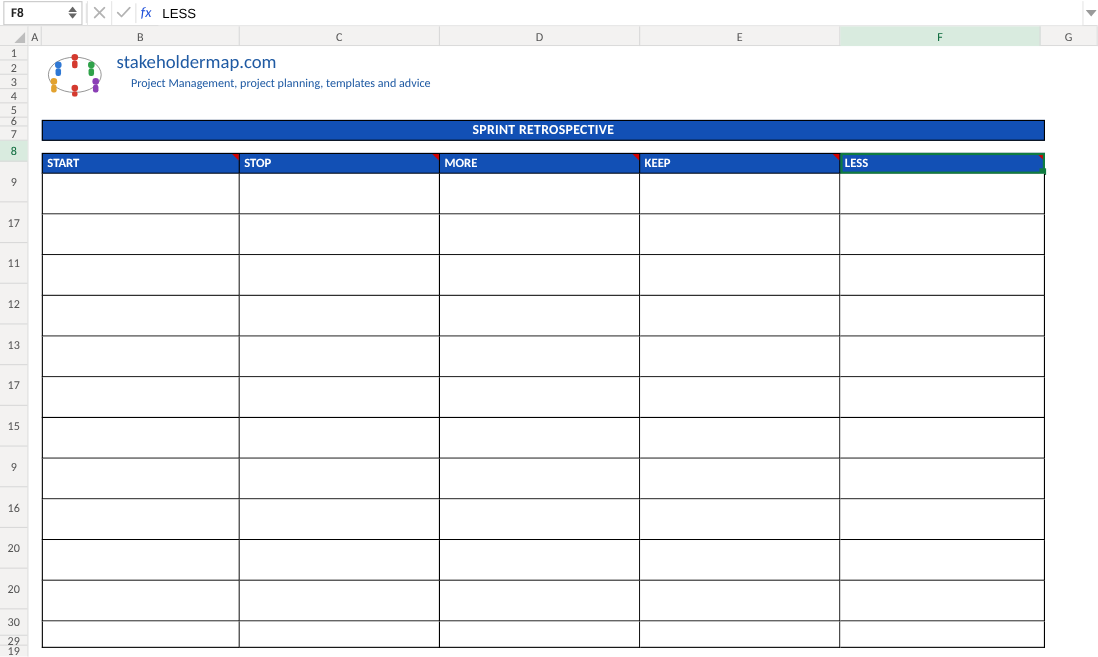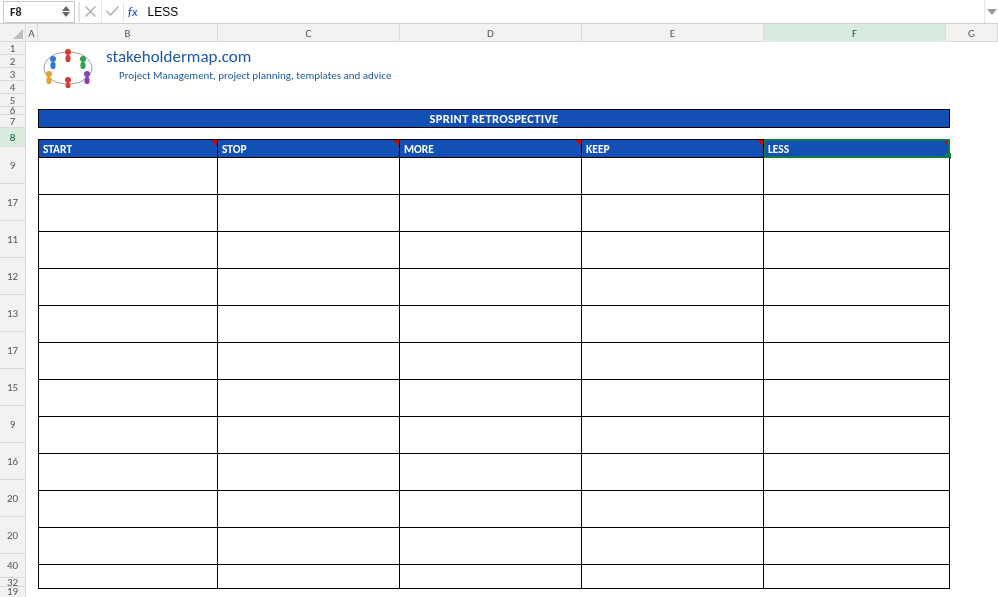--- a/index.html
+++ b/index.html
@@ -201,22 +201,22 @@
       <div class="row-h tall">17</div>
       <div class="row-h tall">11</div>
       <div class="row-h tall">12</div>
       <div class="row-h tall">13</div>
       <div class="row-h tall">17</div>
       <div class="row-h tall">15</div>
       <div class="row-h tall">9</div>
       <div class="row-h tall">16</div>
       <div class="row-h tall">20</div>
       <div class="row-h tall">20</div>
-      <div class="row-h r20">40</div>
-      <div class="row-h r21">32</div>
+      <div class="row-h r20">30</div>
+      <div class="row-h r21">29</div>
       <div class="row-h r22" style="border-bottom:none">19</div>
     </div>
 
     <div class="cells">
       <div class="bg-grid"></div>
 
       <div class="brand">
         <svg class="logo-svg" viewBox="0 0 56 42">
           <ellipse cx="28" cy="22" rx="24" ry="16" fill="none" stroke="#888" stroke-width="0.8"></ellipse>
           <g>

